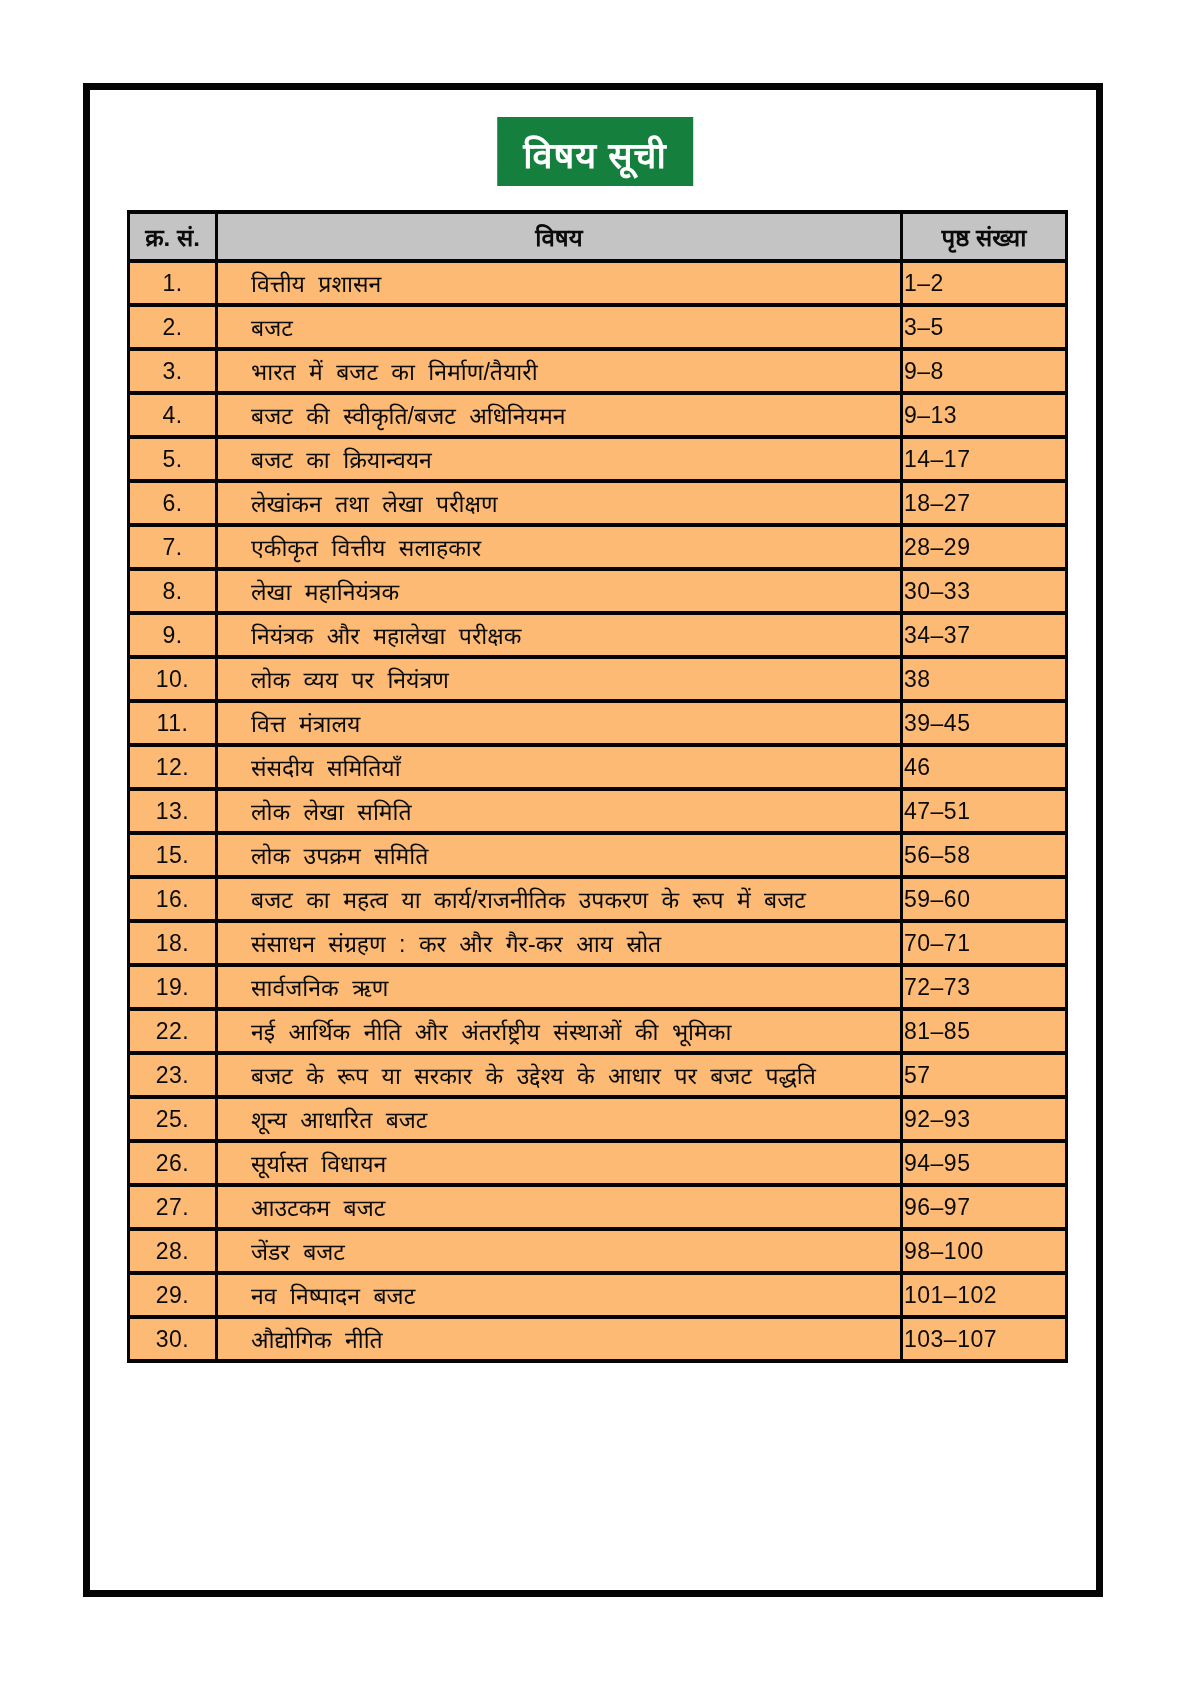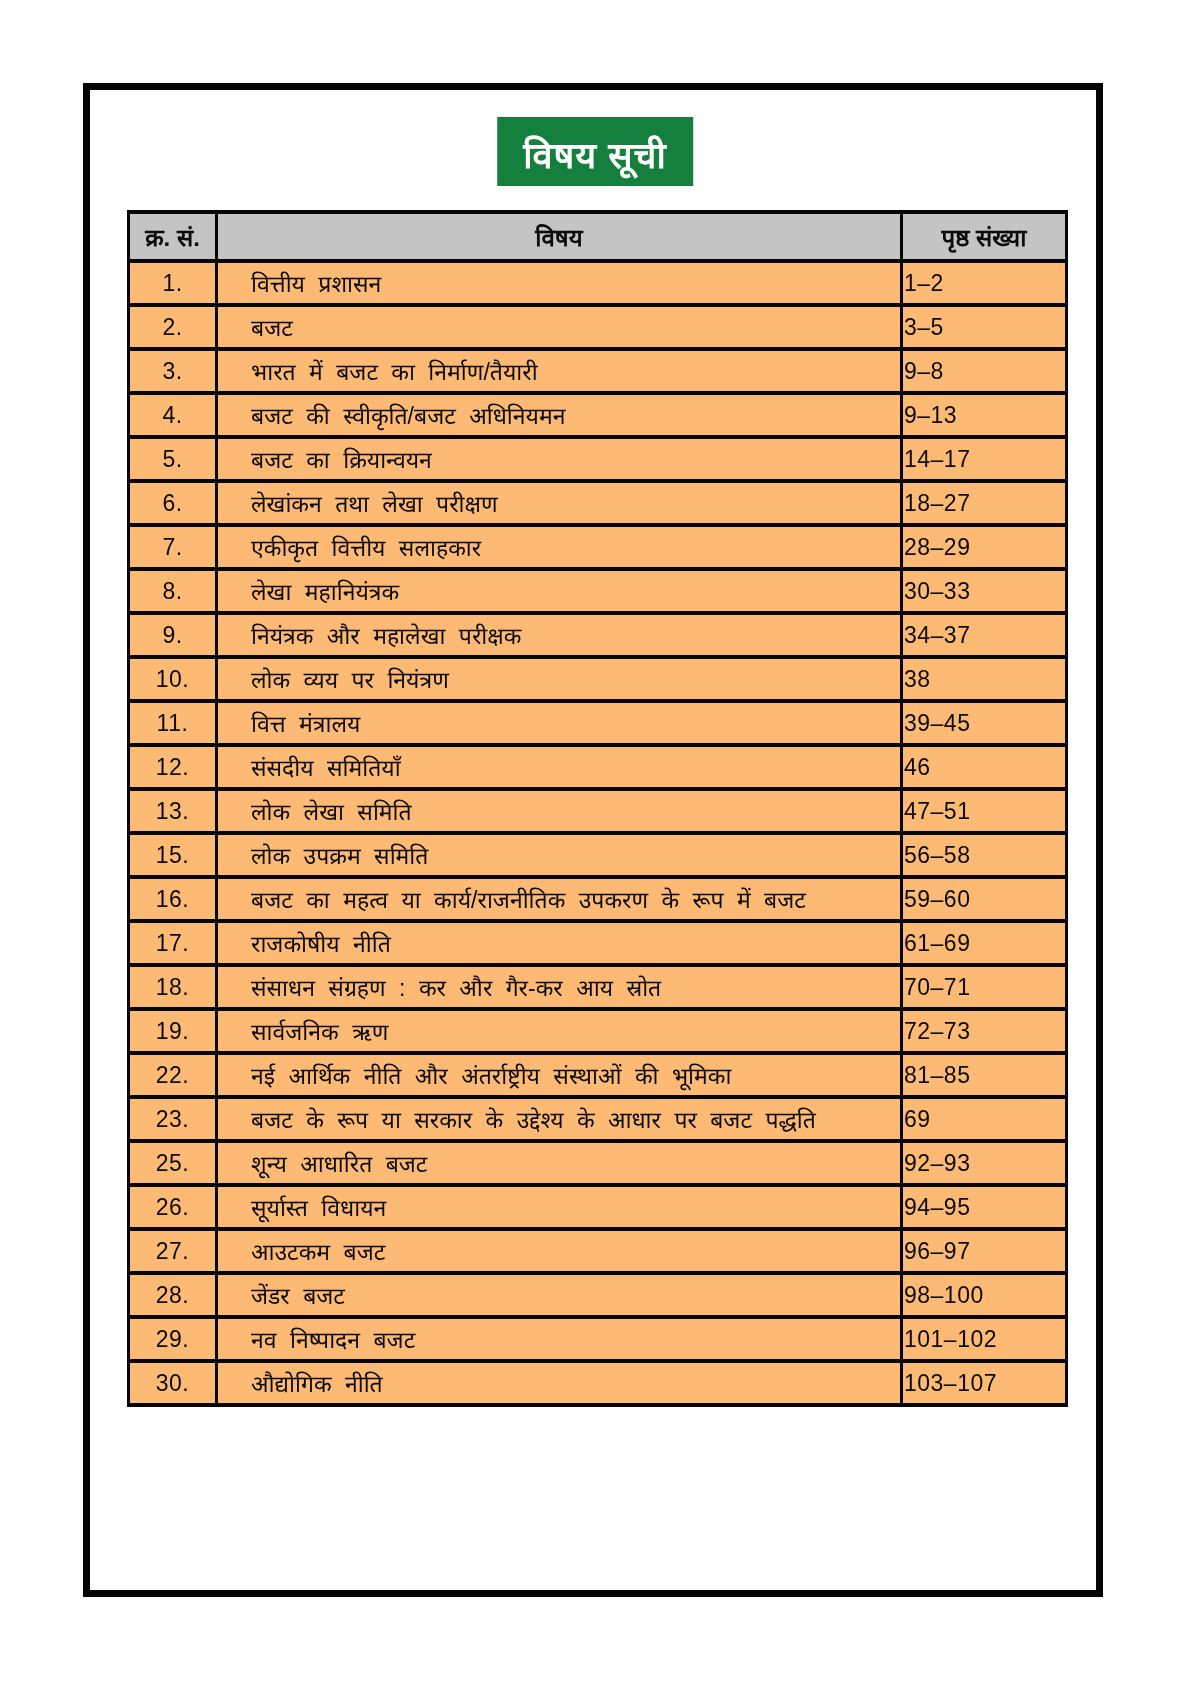--- a/index.html
+++ b/index.html
@@ -205,25 +205,20 @@
       <td class="subject">लोक उपक्रम समिति</td>
       <td class="pages">56–58</td>
     </tr>
 
     <tr>
       <td class="sn">16.</td>
       <td class="subject">बजट का महत्व या कार्य/राजनीतिक उपकरण के रूप में बजट</td>
       <td class="pages">59–60</td>
     </tr>
 
-    <tr>
-      <td class="sn">17.</td>
-      <td class="subject">राजकोषीय नीति</td>
-      <td class="pages">61–69</td>
-    </tr>
 
     <tr>
       <td class="sn">18.</td>
       <td class="subject">संसाधन संग्रहण : कर और गैर-कर आय स्रोत</td>
       <td class="pages">70–71</td>
     </tr>
 
     <tr>
       <td class="sn">19.</td>
       <td class="subject">सार्वजनिक ऋण</td>
@@ -234,21 +229,21 @@
 
     <tr>
       <td class="sn">22.</td>
       <td class="subject">नई आर्थिक नीति और अंतर्राष्ट्रीय संस्थाओं की भूमिका</td>
       <td class="pages">81–85</td>
     </tr>
 
     <tr>
       <td class="sn">23.</td>
       <td class="subject">बजट के रूप या सरकार के उद्देश्य के आधार पर बजट पद्धति</td>
-      <td class="pages">69</td>
+      <td class="pages">57</td>
     </tr>
 
 
     <tr>
       <td class="sn">25.</td>
       <td class="subject">शून्य आधारित बजट</td>
       <td class="pages">92–93</td>
     </tr>
 
     <tr>

